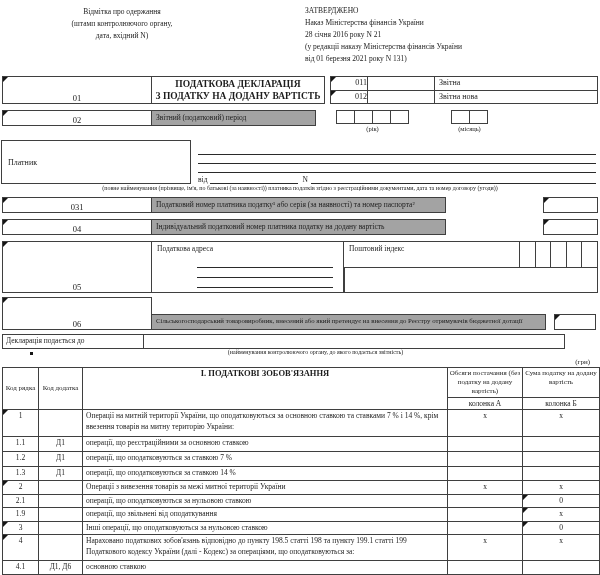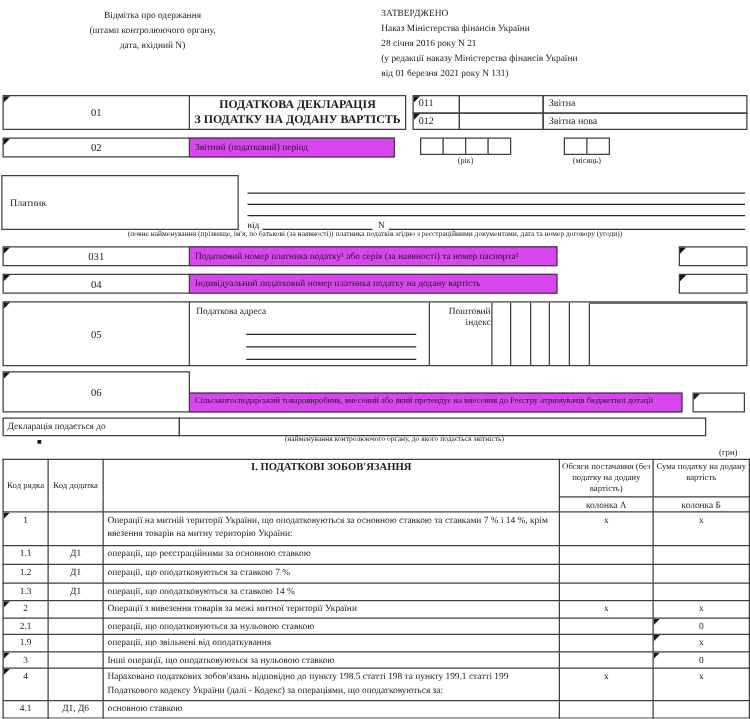--- a/index.html
+++ b/index.html
@@ -5,32 +5,32 @@
   * { margin:0; padding:0; box-sizing:border-box; }
   html,body { background:#ffffff; }
   .page {
     position:relative; width:600px; height:575px; overflow:hidden;
     background:#ffffff; color:#1c1c1c;
     font-family:"Liberation Serif","DejaVu Serif",serif;
     padding:0 2px 0 2px;
   }
   .wedge { position:absolute; top:0; left:0; width:0; height:0;
            border-top:5px solid #161616; border-right:5px solid transparent; }
-  .rel { position:relative; }
+  .rel { position:relative;text-align:right; }
 
   
   .tophdr { display:flex; padding-top:5px; height:72px; }
   .receipt { width:240px; text-align:center; font-size:7.5px; line-height:12px; padding-top:1px; }
   .approved { margin-left:63px; font-size:7.5px; line-height:12px; }
 
   
-  .numcell { width:150px; border:1px solid #3f3f3f; display:flex; align-items:center;
+  .numcell { width:150px; border:1px solid #3f3f3f; display:flex; align-items:flex-end;
              justify-content:center; font-size:8.5px; position:relative; background:#fff; }
   .lblbox { border:1px solid #3f3f3f; margin-left:-1px; font-size:7.5px; padding:2px 4px;
-            background:#d946ef; white-space:nowrap; overflow:hidden; }
+            background:#a3a3a3; white-space:nowrap; overflow:hidden; }
 
   .r01 { display:flex; margin-top:4px; height:28px; }
   .titlecell { width:174px; border:1px solid #3f3f3f; margin-left:-1px; display:flex;
                flex-direction:column; justify-content:center; text-align:center;
                font-weight:bold; font-size:9.5px; line-height:12px; }
   .typetbl { margin-left:5px; flex:1; display:flex; flex-direction:column; }
   .typerow { flex:1; display:flex; }
   .typerow + .typerow { margin-top:-1px; }
   .typecode { width:38px; border:1px solid #3f3f3f; font-size:8px; padding:1px 0 0 4px; position:relative; }
   .typecheck { width:68px; border:1px solid #3f3f3f; margin-left:-1px; }
@@ -63,21 +63,21 @@
   .r031 .lblbox, .r04 .lblbox { width:295px; height:16px; }
   .spacer { flex:1; }
   .valbox { width:55px; height:16px; border:1px solid #3f3f3f; position:relative; background:#fff; }
 
   .r05 { display:flex; margin-top:6px; height:52px; }
   .r05 .numcell { height:52px; }
   .addrbox { flex:1; border:1px solid #3f3f3f; margin-left:-1px; display:flex; }
   .addr-left { width:192px; border-right:1px solid #3f3f3f; padding:2px 0 0 5px; font-size:7.5px; }
   .addr-lines { margin:5px 10px 0 40px; }
   .addr-lines .wline { height:10px; }
-  .addr-right { flex:1; display:flex; flex-direction:row;text-align:right; }
+  .addr-right { flex:1; display:flex; flex-direction:column; }
   .arow { flex:1; display:flex; }
   .arow + .arow { border-top:1px solid #3f3f3f; }
   .arow .alab { flex:1; font-size:7.5px; padding:2px 0 0 5px; }
   .aval { width:78px; border-left:1px solid #3f3f3f; display:flex; }
   .pcell { flex:1; border-left:1px solid #3f3f3f; }
   .pcell:first-child { border-left:none; }
 
   .r06 { display:flex; margin-top:4px; height:33px; align-items:flex-end; }
   .r06 .numcell { height:33px; }
   .r06 .lblbox { width:395px; height:16px; font-size:6.8px; }

